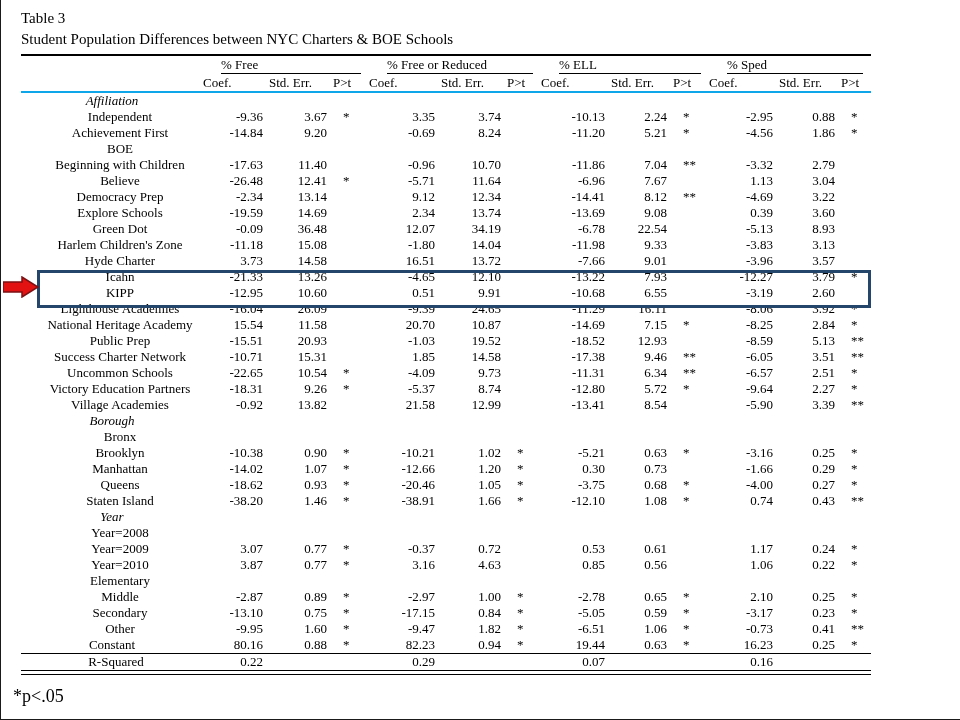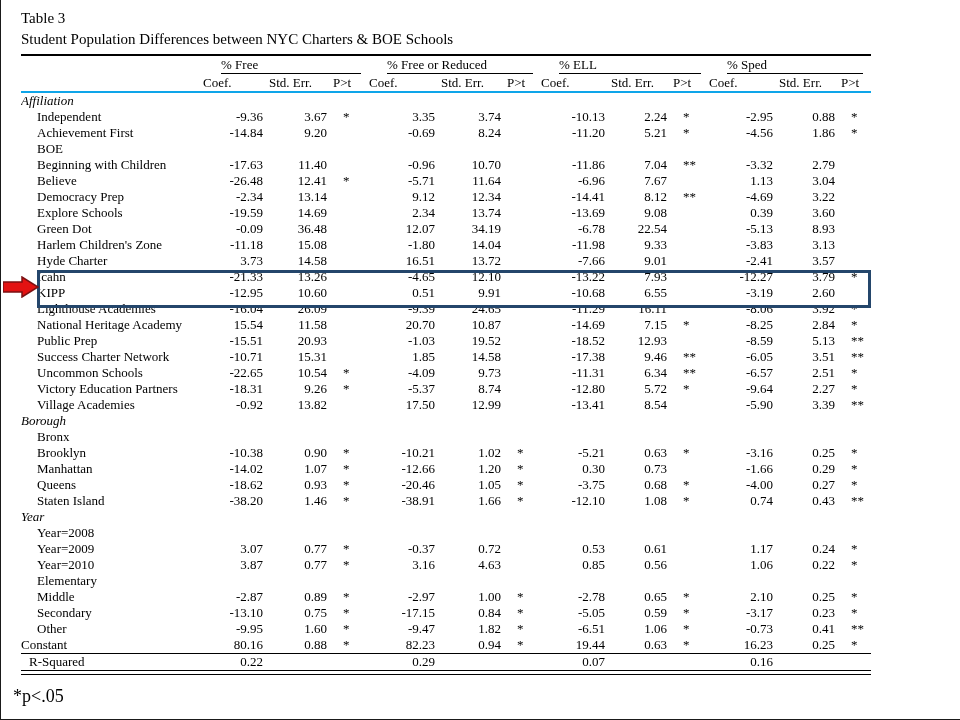--- a/index.html
+++ b/index.html
@@ -17,21 +17,21 @@
   .tablewrap{
     position:absolute;left:20px;top:54px;width:850px;
     border-top:2px solid #000;
   }
   table{border-collapse:collapse;table-layout:fixed;width:850px;font-size:13px;}
   td,th{padding:0;margin:0;font-weight:normal;overflow:hidden;white-space:nowrap;}
   thead th{height:17px;line-height:17px;font-size:13px;}
   .grp-underline{border-bottom:1.5px solid #000;margin:0 8px 0 18px;text-align:left;}
   tr.subhead th{border-bottom:2px solid #0ea5e9;text-align:left;margin-top:8px;}
   tbody td{height:16px;line-height:16px;}
-  td.lbl{text-align:left;}
+  td.lbl{text-align:center;}
   tr.row-section td.lbl{font-style:italic;}
   tr.row-item td.lbl{padding-left:16px;margin-top:16px;}
   tr.row-rsq td.lbl{padding-left:8px;}
   td.col-coef,td.col-se{text-align:right;padding-right:6px;}
   td.col-pt{text-align:left;padding-left:10px;}
   tr.row-constant td{border-bottom:1px solid #000;}
   tr.row-rsq td{border-bottom:1.5px solid #000;}
   .double-rule{border-top:1.5px solid #000;margin-top:3px;width:850px;}
   .footnote{position:absolute;left:12px;top:686px;font-size:18px;}
   .hl-box{
@@ -254,21 +254,21 @@
             <td class="lbl">Hyde Charter</td>
             <td class="col-coef">3.73</td>
             <td class="col-se">14.58</td>
             <td class="col-pt"></td>
             <td class="col-coef">16.51</td>
             <td class="col-se">13.72</td>
             <td class="col-pt"></td>
             <td class="col-coef">-7.66</td>
             <td class="col-se">9.01</td>
             <td class="col-pt"></td>
-            <td class="col-coef">-2.41</td>
+            <td class="col-coef">-3.96</td>
             <td class="col-se">3.57</td>
             <td class="col-pt"></td>
           </tr>
           <tr class="row-item">
             <td class="lbl">Icahn</td>
             <td class="col-coef">-21.33</td>
             <td class="col-se">13.26</td>
             <td class="col-pt"></td>
             <td class="col-coef">-4.65</td>
             <td class="col-se">12.10</td>
@@ -383,21 +383,21 @@
             <td class="col-pt">*</td>
             <td class="col-coef">-9.64</td>
             <td class="col-se">2.27</td>
             <td class="col-pt">*</td>
           </tr>
           <tr class="row-item">
             <td class="lbl">Village Academies</td>
             <td class="col-coef">-0.92</td>
             <td class="col-se">13.82</td>
             <td class="col-pt"></td>
-            <td class="col-coef">17.50</td>
+            <td class="col-coef">21.58</td>
             <td class="col-se">12.99</td>
             <td class="col-pt"></td>
             <td class="col-coef">-13.41</td>
             <td class="col-se">8.54</td>
             <td class="col-pt"></td>
             <td class="col-coef">-5.90</td>
             <td class="col-se">3.39</td>
             <td class="col-pt">**</td>
           </tr>
           <tr class="row-section">

